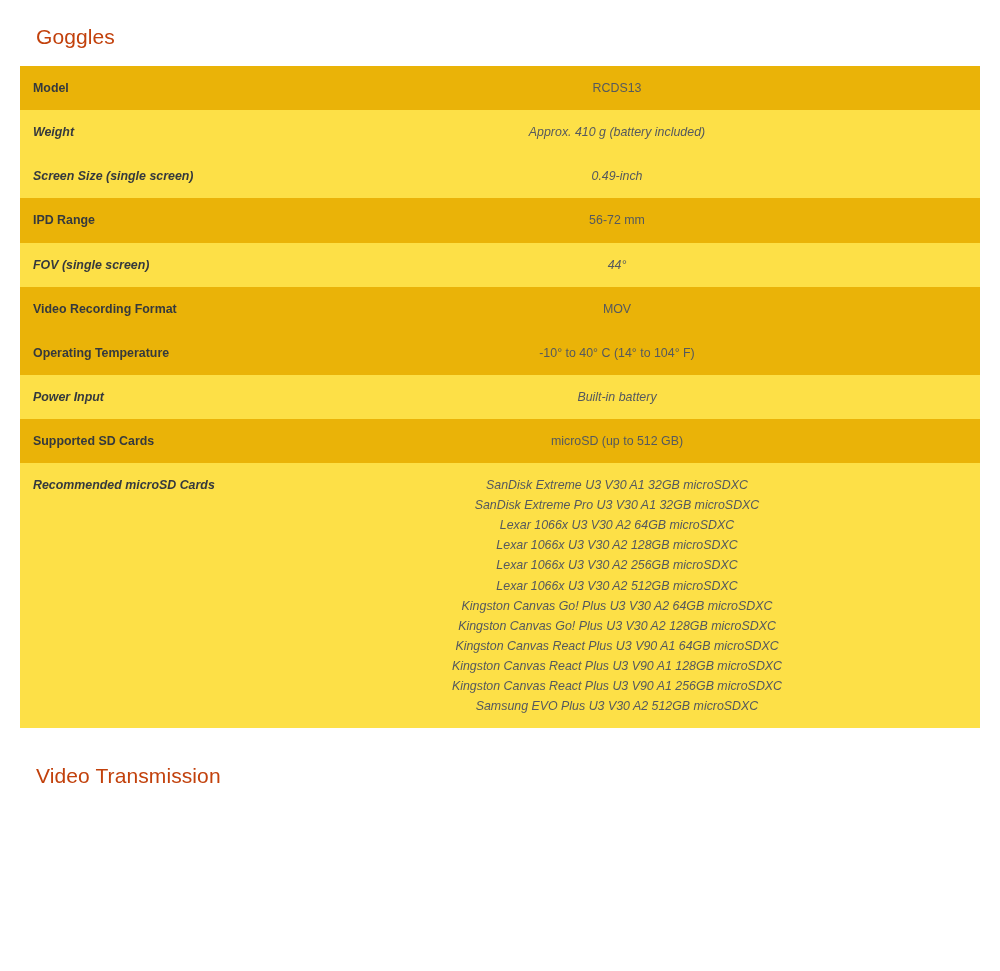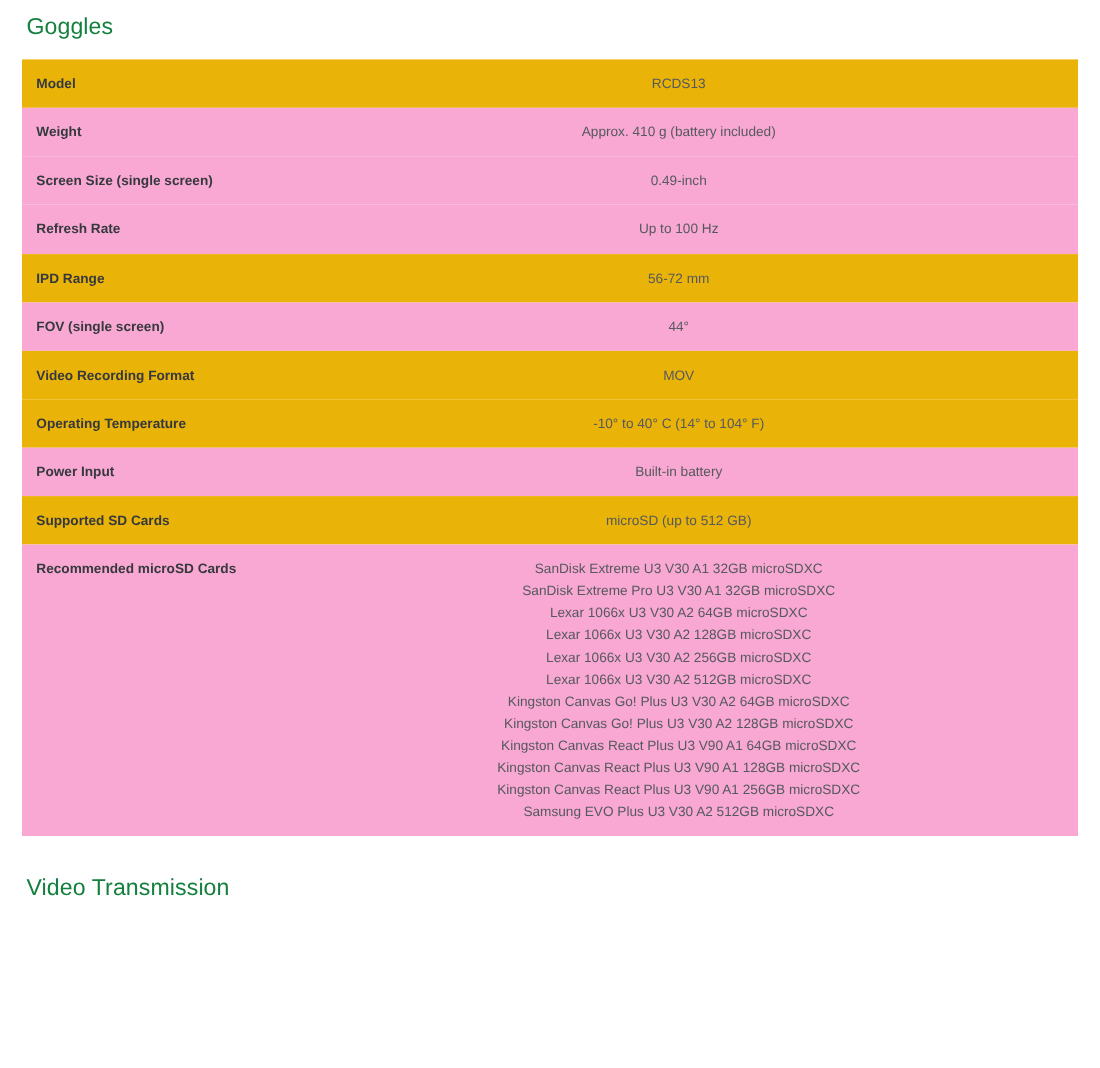--- a/index.html
+++ b/index.html
@@ -52,36 +52,36 @@
   .page {
     position: relative;
     z-index: 1;
     padding: 0 20px;
     box-sizing: border-box;
   }
 
   .section-title {
     font-size: 21px;
     font-weight: 400;
-    color: #15803d;
+    color: #c2410c;
     letter-spacing: 0.1px;
-    margin: 4px;
+    margin: 16px;
     padding: 0;
     line-height: 1.2;
   }
   .section-title.first { padding-top: 8px; }
 
   .spec-table {
     width: 960px;
     border-collapse: collapse;
     table-layout: fixed;
     margin: 0;
   }
   .spec-table tr.odd   { background: #eab308; }
-  .spec-table tr.even  { background: #f9a8d4; }
+  .spec-table tr.even  { background: #fde047; font-style: italic; }
 
   .spec-table td {
     vertical-align: top;
     padding: 12px 0 12px 0;
     font-size: 12.4px;
     line-height: 1.62;
     border: 0;
   }
   .spec-table td.k {
     width: 250px;
@@ -140,28 +140,20 @@
           </td>
         </tr>
         <tr class="even">
           <td class="k">Screen Size (single screen)</td>
           <td class="v">
             <div class="list">
               <span class="line">0.49-inch</span>
             </div>
           </td>
         </tr>
-        <tr class="even">
-          <td class="k">Refresh Rate</td>
-          <td class="v">
-            <div class="list">
-              <span class="line">Up to 100 Hz</span>
-            </div>
-          </td>
-        </tr>
         <tr class="odd">
           <td class="k">IPD Range</td>
           <td class="v">
             <div class="list">
               <span class="line">56-72 mm</span>
             </div>
           </td>
         </tr>
         <tr class="even">
           <td class="k">FOV (single screen)</td>

